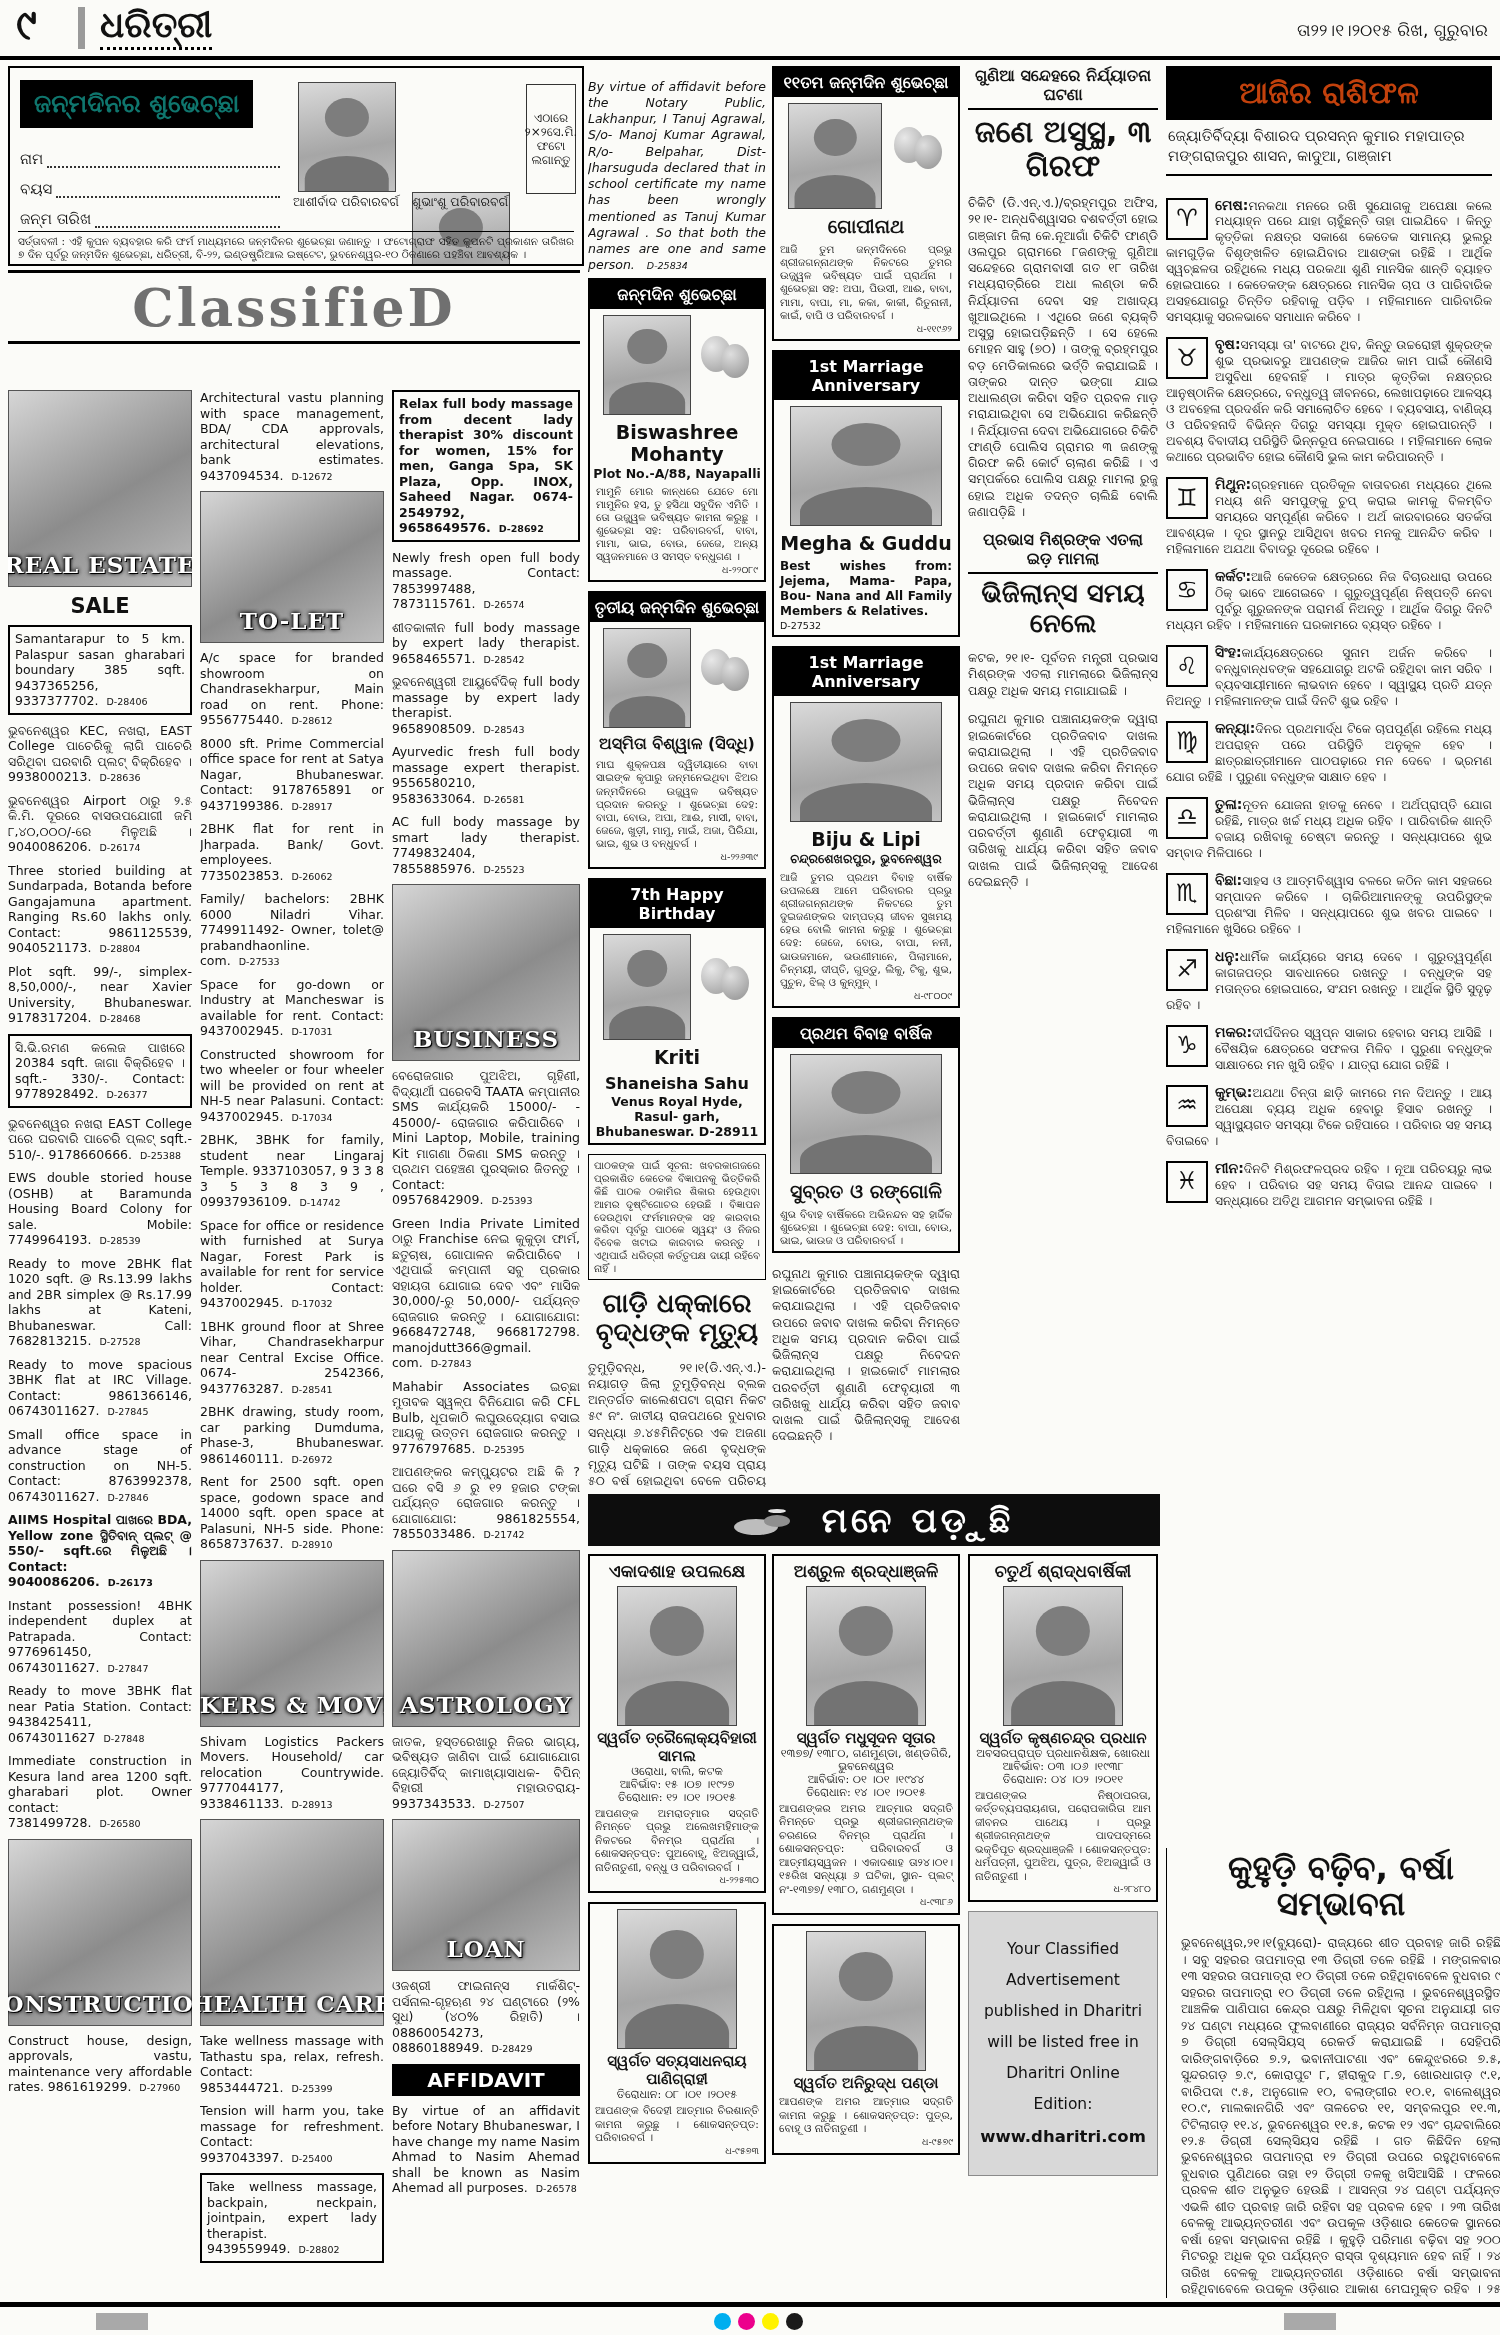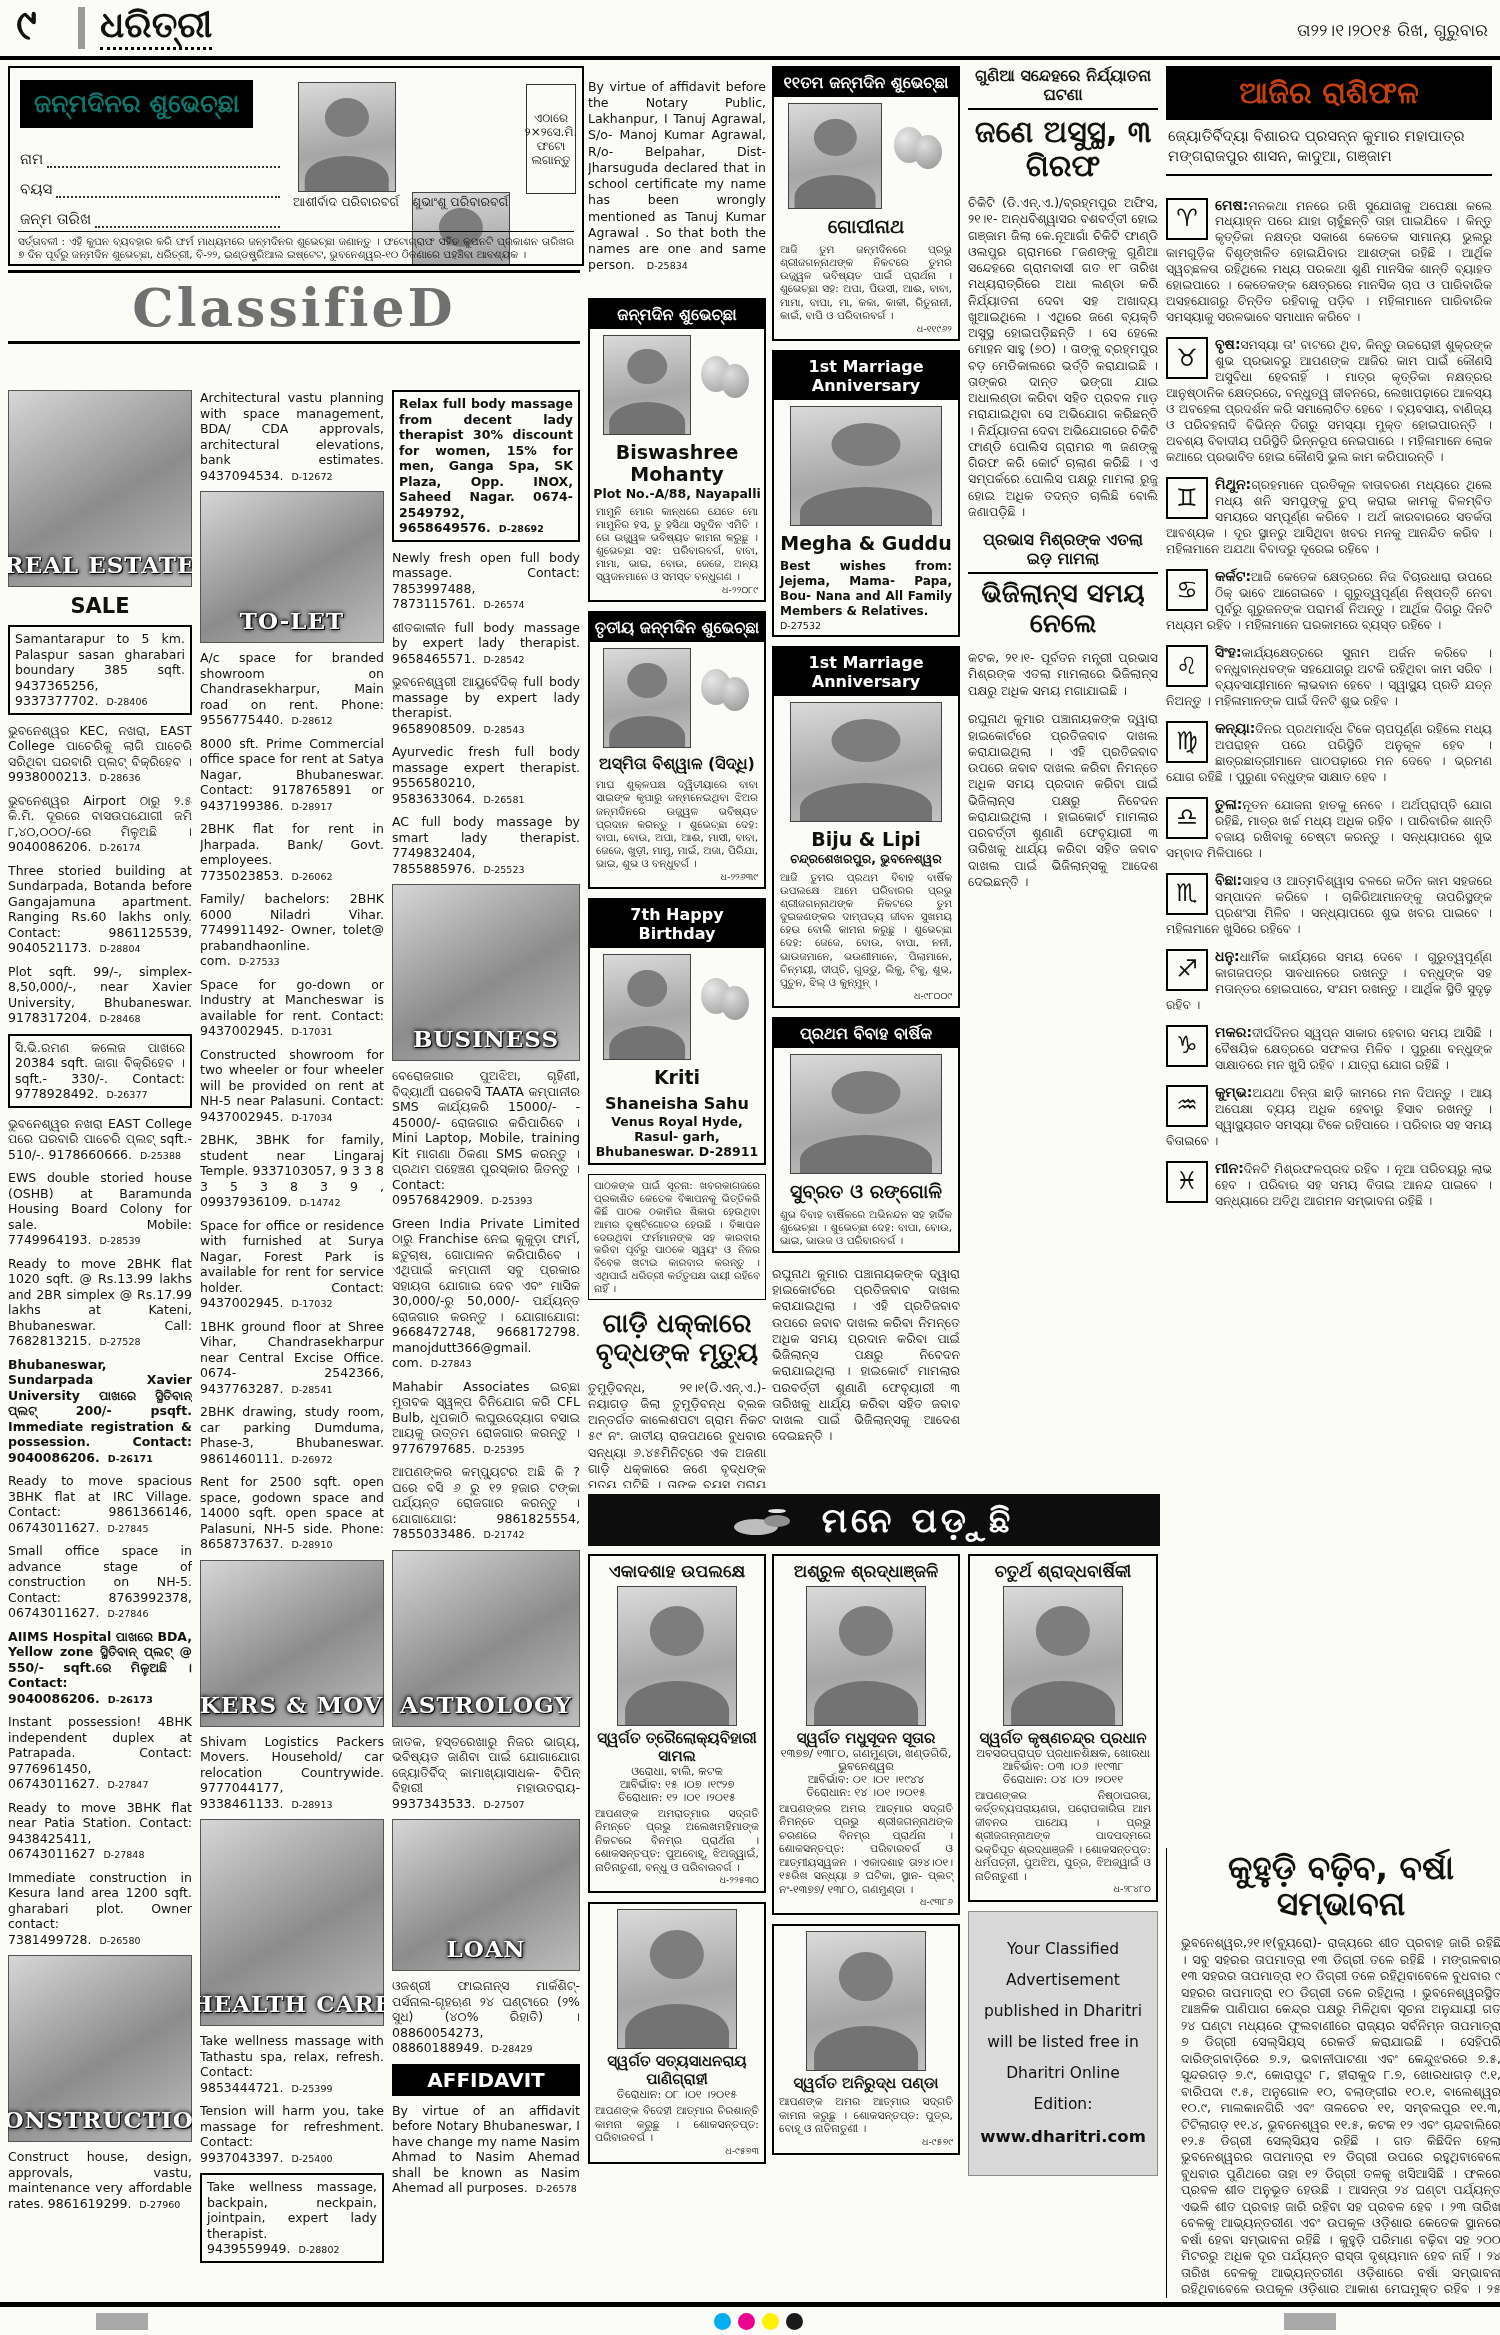--- a/index.html
+++ b/index.html
@@ -44,21 +44,21 @@
   .ad-img{border:1px solid #555;margin:0 0 7px;display:flex;align-items:flex-end;justify-content:center;
           background:linear-gradient(150deg,#d6d6d6 0%,#8c8c8c 55%,#bdbdbd 100%);}
   .ad-img b{font-family:"DejaVu Serif",serif;color:#fff;font-size:23px;letter-spacing:1px;margin-bottom:8px;
             text-shadow:0 0 4px #000,0 0 4px #000,1px 1px 0 #000;white-space:nowrap;}
   .ad-sec{text-align:center;font-weight:bold;font-size:21px;margin:0 0 7px;}
   .ad-bar{background:#000;color:#fff;text-align:center;font-weight:bold;font-size:20px;padding:4px 0;margin:0 0 7px;}
 
   
   .mcol{top:66px;height:1422px;font-size:12.5px;}
   .m4{left:588px;width:178px;} .m5{left:772px;width:188px;} .m6{left:968px;width:190px;}
-  .plain{text-align:justify;line-height:1.3;margin-bottom:24px;}
+  .plain{text-align:justify;line-height:1.3;margin-bottom:4px;font-style:italic;}
   .plain .id{font-size:9.5px;margin-left:8px;}
 
   .bbox{border:2px solid #000;margin-bottom:9px;text-align:center;padding-bottom:4px;}
   .bbox-h{background:#000;color:#fff;font-weight:bold;font-size:16px;padding:5px 2px;margin-bottom:6px;}
   .prow{display:flex;align-items:center;justify-content:space-evenly;padding:0 5px;}
   .photo{position:relative;overflow:hidden;border:1px solid #444;
          background:linear-gradient(170deg,#dadada 0%,#a6a6a6 60%,#c2c2c2 100%);}
   .photo::before{content:"";position:absolute;left:50%;top:14%;width:46%;height:36%;
                  transform:translateX(-50%);background:#7d7d7d;border-radius:50%;}
   .photo::after{content:"";position:absolute;left:50%;bottom:-10%;width:88%;height:42%;
@@ -171,21 +171,20 @@
       <div class="ad-sec">SALE</div>
       <p class="ad boxed"><span>Samantarapur to 5 km. Palaspur sasan gharabari boundary 385 sqft. 9437365256, 9337377702.</span><span class="id">D-28406</span></p>
       <p class="ad"><span>ଭୁବନେଶ୍ୱର KEC, ନଖରା, EAST College ପାଚେରିକୁ ଲାଗି ପାଚେରି ସରିଥିବା ଘରବାରି ପ୍ଲଟ୍ ବିକ୍ରିହେବ । 9938000213.</span><span class="id">D-28636</span></p>
       <p class="ad"><span>ଭୁବନେଶ୍ୱର Airport ଠାରୁ ୨.୫ କି.ମି. ଦୂରରେ ବାସଉପଯୋଗୀ ଜମି ୮,୪୦,୦୦୦/-ରେ ମିଳୁଅଛି । 9040086206.</span><span class="id">D-26174</span></p>
       <p class="ad"><span>Three storied building at Sundarpada, Botanda before Gangajamuna apartment. Ranging Rs.60 lakhs only. Contact: 9861125539, 9040521173.</span><span class="id">D-28804</span></p>
       <p class="ad"><span>Plot sqft. 99/-, simplex- 8,50,000/-, near Xavier University, Bhubaneswar. 9178317204.</span><span class="id">D-28468</span></p>
       <p class="ad boxed"><span>ସି.ଭି.ରମଣ କଲେଜ ପାଖରେ 20384 sqft. ଜାଗା ବିକ୍ରିହେବ । sqft.- 330/-. Contact: 9778928492.</span><span class="id">D-26377</span></p>
       <p class="ad"><span>ଭୁବନେଶ୍ୱର ନଖରା EAST College ପରେ ଘରବାରି ପାଚେରି ପ୍ଲଟ୍ sqft.- 510/-. 9178660666.</span><span class="id">D-25388</span></p>
       <p class="ad"><span>EWS double storied house (OSHB) at Baramunda Housing Board Colony for sale. Mobile: 7749964193.</span><span class="id">D-28539</span></p>
       <p class="ad"><span>Ready to move 2BHK flat 1020 sqft. @ Rs.13.99 lakhs and 2BR simplex @ Rs.17.99 lakhs at Kateni, Bhubaneswar. Call: 7682813215.</span><span class="id">D-27528</span></p>
-      <p class="ad bold"><span>Bhubaneswar, Sundarpada Xavier University ପାଖରେ ସ୍ଥିତିବାନ୍ ପ୍ଲଟ୍ 200/- psqft. Immediate registration &amp; possession. Contact: 9040086206.</span><span class="id">D-26171</span></p>
       <p class="ad"><span>Ready to move spacious 3BHK flat at IRC Village. Contact: 9861366146, 06743011627.</span><span class="id">D-27845</span></p>
       <p class="ad"><span>Small office space in advance stage of construction on NH-5. Contact: 8763992378, 06743011627.</span><span class="id">D-27846</span></p>
       <p class="ad bold"><span>AIIMS Hospital ପାଖରେ BDA, Yellow zone ସ୍ଥିତିବାନ୍ ପ୍ଲଟ୍ @ 550/- sqft.ରେ ମିଳୁଅଛି । Contact: 9040086206.</span><span class="id">D-26173</span></p>
       <p class="ad"><span>Instant possession! 4BHK independent duplex at Patrapada. Contact: 9776961450, 06743011627.</span><span class="id">D-27847</span></p>
       <p class="ad"><span>Ready to move 3BHK flat near Patia Station. Contact: 9438425411, 06743011627</span><span class="id">D-27848</span></p>
       <p class="ad"><span>Immediate construction in Kesura land area 1200 sqft. gharabari plot. Owner contact: 7381499728.</span><span class="id">D-26580</span></p>
       <div class="ad-img" style="height: 185px;">
         <b>CONSTRUCTION</b>
       </div>
       <p class="ad"><span>Construct house, design, approvals, vastu, maintenance very affordable rates. 9861619299.</span><span class="id">D-27960</span></p>

